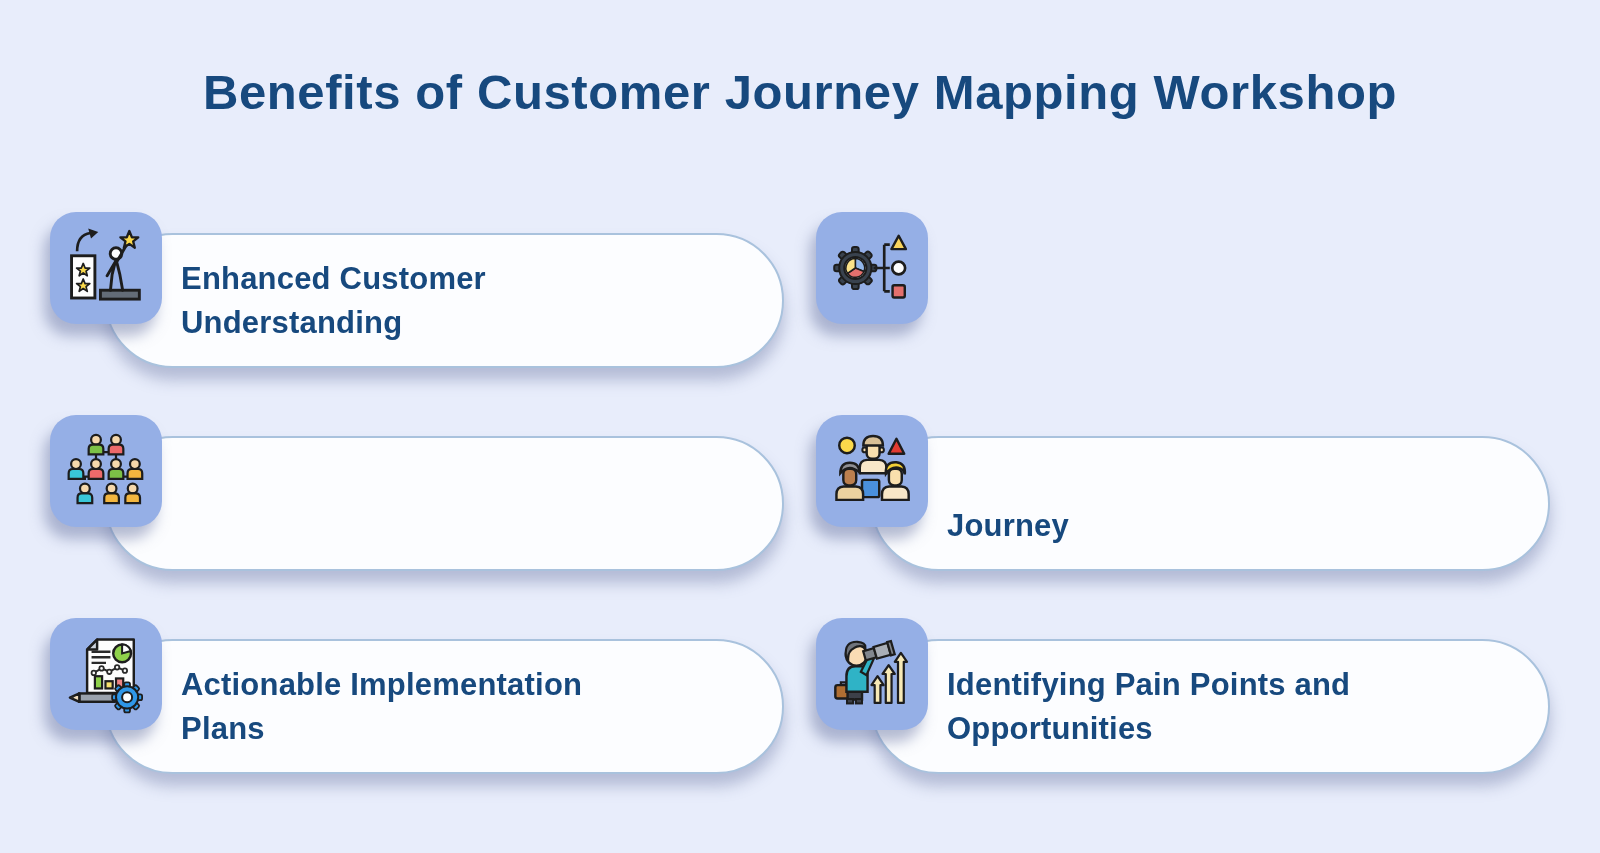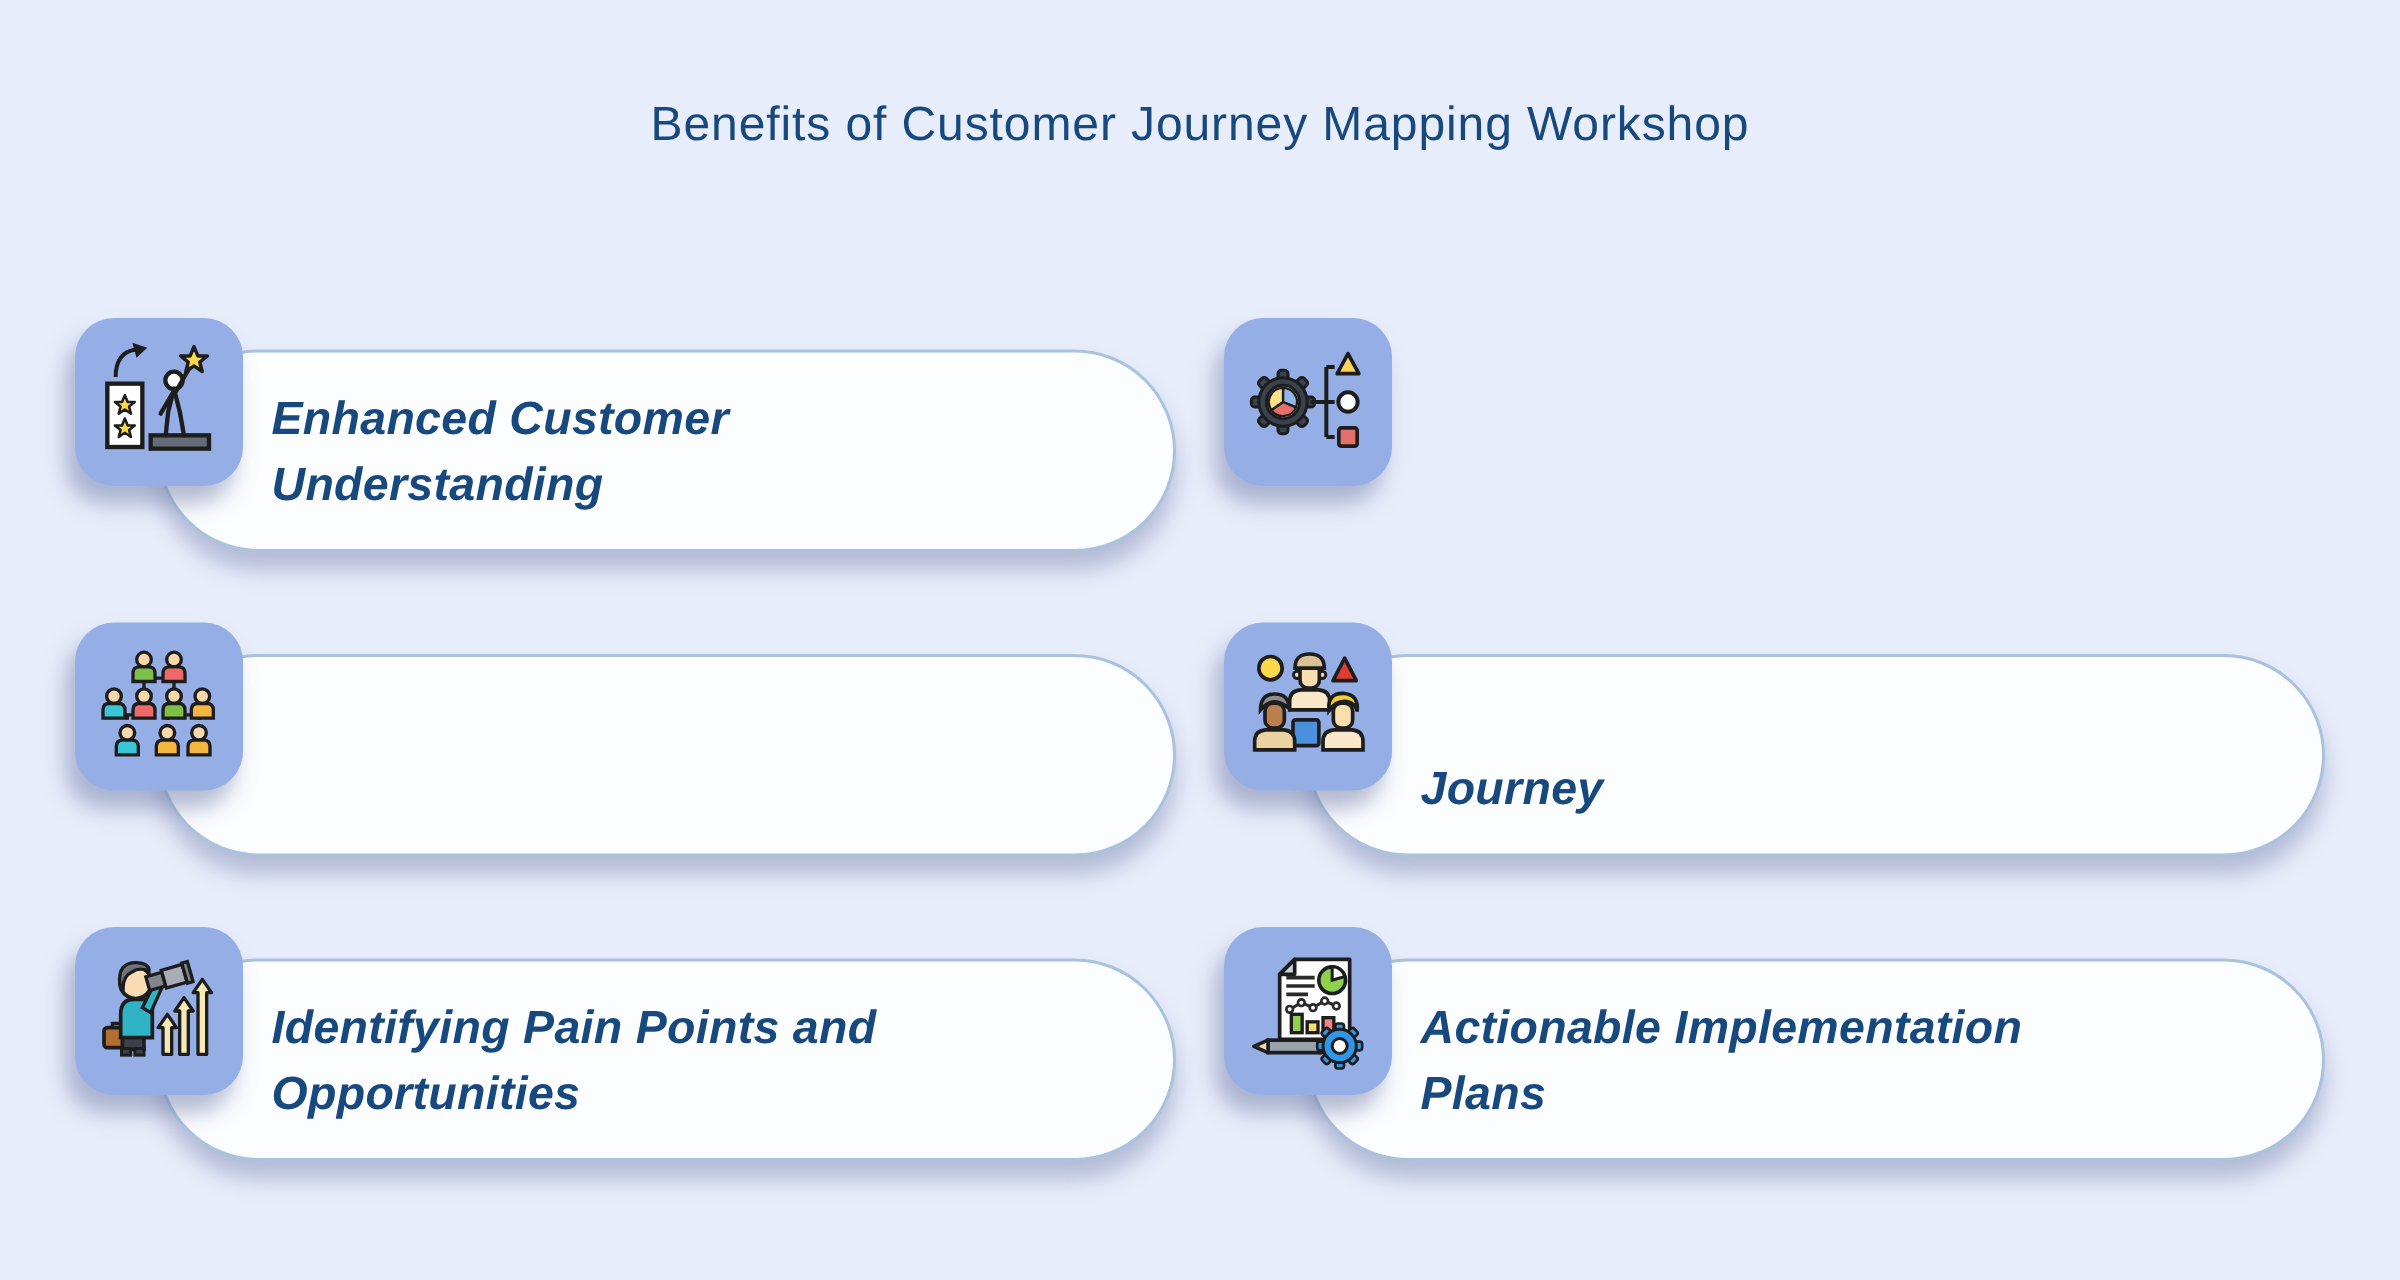--- a/index.html
+++ b/index.html
@@ -13,22 +13,22 @@
   html,body{width:1600px;height:853px;}
   body{
     background:var(--bg);
     font-family:"Liberation Sans", sans-serif;
     overflow:hidden;
     position:relative;
   }
   .page-title{
     padding-top:64px;
     text-align:center;
-    font-size:32px;
-    font-weight:400;
+    font-size:49px;
+    font-weight:700;
     letter-spacing:0.6px;
     color:var(--navy);
   }
   .benefits-grid{
     position:absolute;
     top:212px;left:50px;right:50px;
     display:grid;
     grid-template-columns:1fr 1fr;
     column-gap:32px;
     row-gap:47px;
@@ -51,21 +51,20 @@
   .card{
     position:absolute;
     left:55px;top:21px;right:0;
     height:135px;
     background:var(--card-bg);
     border:2px solid var(--card-border);
     border-radius:68px;
     box-shadow:0 12px 15px rgba(116,126,168,.45);
     display:flex;align-items:center;
     z-index:1;
-    font-style:italic;
   }
   .card-label{
     margin-left:74px;
     font-size:31px;
     line-height:1.4;
     font-weight:700;
     letter-spacing:0.2px;
     color:var(--navy);
   }
 </style>
@@ -209,52 +208,20 @@
           <path d="M-12,30 V25 Q-12,18.5 -5.5,18 H5.5 Q12,18.5 12,25 V30 Z" fill="#f8e7c8"></path>
           <rect x="-5.8" y="2" width="11.6" height="15" rx="4.8" fill="#f9dfad"></rect>
           <path d="M-8.5,6.5 Q-9.5,-4.5 1,-3.8 Q9.5,-3 8.5,7 Q7.5,2 2.5,1 Q-4,0 -8.5,6.5 Z" fill="#f3cf35"></path>
         </g>
       </svg>
     </div>
     <div class="card">
       <div class="card-label">
         <br>
         <span>Journey</span>
-      </div>
-    </div>
-  </div>
-
-  <div class="benefit">
-    <div class="tile">
-      <svg viewBox="0 0 72 72">
-        <g fill="#f7e9b6" stroke="#1d1d1d" stroke-width="2" stroke-linejoin="round">
-          <polygon points="41,38 46.5,46 43.6,46 43.6,62 38.4,62 38.4,46 35.5,46"></polygon>
-          <polygon points="51,28 56.5,36 53.6,36 53.6,62 48.4,62 48.4,36 45.5,36"></polygon>
-          <polygon points="62,17 67.5,25 64.6,25 64.6,62 59.4,62 59.4,25 56.5,25"></polygon>
-        </g>
-        <rect x="3" y="46" width="15" height="12" rx="2" fill="#b06f33" stroke="#1d1d1d" stroke-width="2.2"></rect>
-        <path d="M8,46 V43.5 H13 V46" fill="none" stroke="#1d1d1d" stroke-width="2"></path>
-        <rect x="14" y="50" width="13" height="9" fill="#3c4049" stroke="#1d1d1d" stroke-width="2.2"></rect>
-        <rect x="13.5" y="58.5" width="5.5" height="4" fill="#3c4049" stroke="#1d1d1d" stroke-width="1.8"></rect>
-        <rect x="21.5" y="58.5" width="5.5" height="4" fill="#3c4049" stroke="#1d1d1d" stroke-width="1.8"></rect>
-        <path d="M13,52 V38 Q13,29 21,29 H26 Q32,29 32,35 V52 Z" fill="#2fb3c6" stroke="#1d1d1d" stroke-width="2.2"></path>
-        <path d="M26,34 L33,20 L37.5,22.5 L31,37 Z" fill="#2fb3c6" stroke="#1d1d1d" stroke-width="2"></path>
-        <circle cx="22" cy="19" r="9.5" fill="#f9dcb4" stroke="#1d1d1d" stroke-width="2.2"></circle>
-        <path d="M12.5,20 Q11,6.5 23,7 Q30.5,7.8 30,12 Q24,9.5 20,12.5 Q14.5,15 14.5,22 Z" fill="#70747c" stroke="#1d1d1d" stroke-width="2"></path>
-        <g transform="rotate(-16 34 18)">
-          <rect x="29" y="14" width="10" height="8.5" fill="#81868e" stroke="#1d1d1d" stroke-width="2"></rect>
-          <rect x="39" y="12.8" width="13" height="11" fill="#a9aeb6" stroke="#1d1d1d" stroke-width="2"></rect>
-          <rect x="52" y="12" width="3.5" height="12.5" fill="#81868e" stroke="#1d1d1d" stroke-width="2"></rect>
-        </g>
-      </svg>
-    </div>
-    <div class="card">
-      <div class="card-label">
-        <span>Identifying Pain Points and</span><br>
-        <span>Opportunities</span>
       </div>
     </div>
   </div>
 
   <div class="benefit">
     <div class="tile">
       <svg viewBox="0 0 72 72">
         <path d="M28,5 H61 V53 H19 V14 Z" fill="#fdfdfd" stroke="#1d1d1d" stroke-width="2.2" stroke-linejoin="round"></path>
         <path d="M28,5 V14 H19 Z" fill="#ccd3dd" stroke="#1d1d1d" stroke-width="2.2" stroke-linejoin="round"></path>
         <circle cx="50.5" cy="17.5" r="8" fill="#8fd14b" stroke="#1d1d1d" stroke-width="2.2"></circle>
@@ -290,13 +257,45 @@
       </svg>
     </div>
     <div class="card">
       <div class="card-label">
         <span>Actionable Implementation</span><br>
         <span>Plans</span>
       </div>
     </div>
   </div>
 
+  <div class="benefit">
+    <div class="tile">
+      <svg viewBox="0 0 72 72">
+        <g fill="#f7e9b6" stroke="#1d1d1d" stroke-width="2" stroke-linejoin="round">
+          <polygon points="41,38 46.5,46 43.6,46 43.6,62 38.4,62 38.4,46 35.5,46"></polygon>
+          <polygon points="51,28 56.5,36 53.6,36 53.6,62 48.4,62 48.4,36 45.5,36"></polygon>
+          <polygon points="62,17 67.5,25 64.6,25 64.6,62 59.4,62 59.4,25 56.5,25"></polygon>
+        </g>
+        <rect x="3" y="46" width="15" height="12" rx="2" fill="#b06f33" stroke="#1d1d1d" stroke-width="2.2"></rect>
+        <path d="M8,46 V43.5 H13 V46" fill="none" stroke="#1d1d1d" stroke-width="2"></path>
+        <rect x="14" y="50" width="13" height="9" fill="#3c4049" stroke="#1d1d1d" stroke-width="2.2"></rect>
+        <rect x="13.5" y="58.5" width="5.5" height="4" fill="#3c4049" stroke="#1d1d1d" stroke-width="1.8"></rect>
+        <rect x="21.5" y="58.5" width="5.5" height="4" fill="#3c4049" stroke="#1d1d1d" stroke-width="1.8"></rect>
+        <path d="M13,52 V38 Q13,29 21,29 H26 Q32,29 32,35 V52 Z" fill="#2fb3c6" stroke="#1d1d1d" stroke-width="2.2"></path>
+        <path d="M26,34 L33,20 L37.5,22.5 L31,37 Z" fill="#2fb3c6" stroke="#1d1d1d" stroke-width="2"></path>
+        <circle cx="22" cy="19" r="9.5" fill="#f9dcb4" stroke="#1d1d1d" stroke-width="2.2"></circle>
+        <path d="M12.5,20 Q11,6.5 23,7 Q30.5,7.8 30,12 Q24,9.5 20,12.5 Q14.5,15 14.5,22 Z" fill="#70747c" stroke="#1d1d1d" stroke-width="2"></path>
+        <g transform="rotate(-16 34 18)">
+          <rect x="29" y="14" width="10" height="8.5" fill="#81868e" stroke="#1d1d1d" stroke-width="2"></rect>
+          <rect x="39" y="12.8" width="13" height="11" fill="#a9aeb6" stroke="#1d1d1d" stroke-width="2"></rect>
+          <rect x="52" y="12" width="3.5" height="12.5" fill="#81868e" stroke="#1d1d1d" stroke-width="2"></rect>
+        </g>
+      </svg>
+    </div>
+    <div class="card">
+      <div class="card-label">
+        <span>Identifying Pain Points and</span><br>
+        <span>Opportunities</span>
+      </div>
+    </div>
+  </div>
+
 </div>
 
 </body></html>

